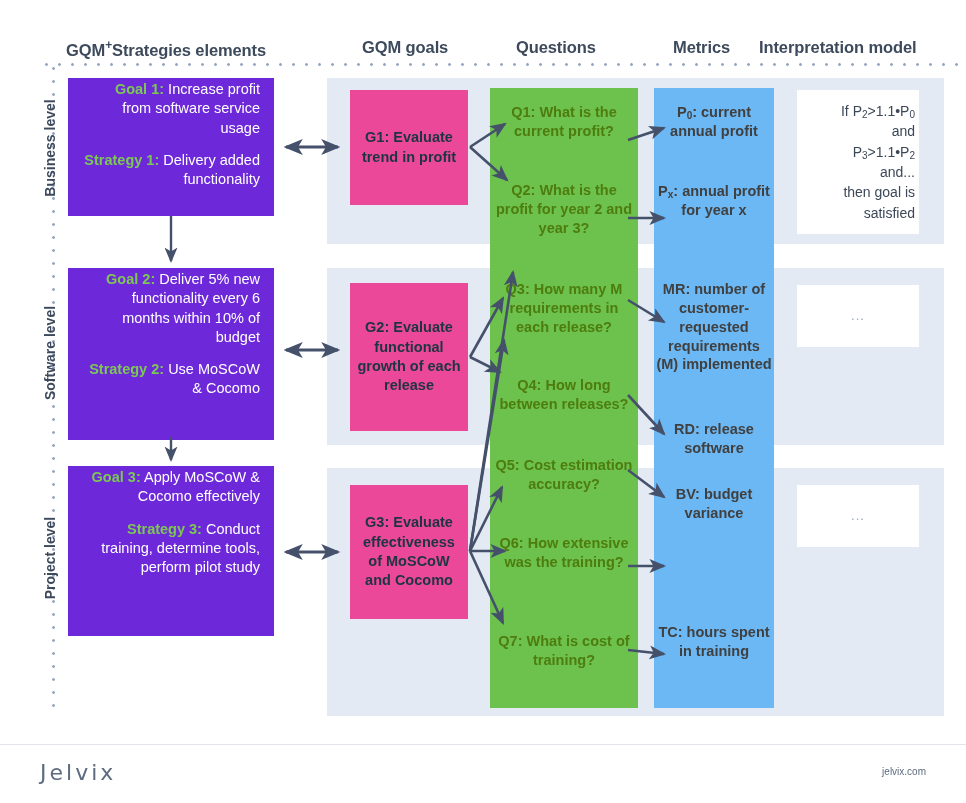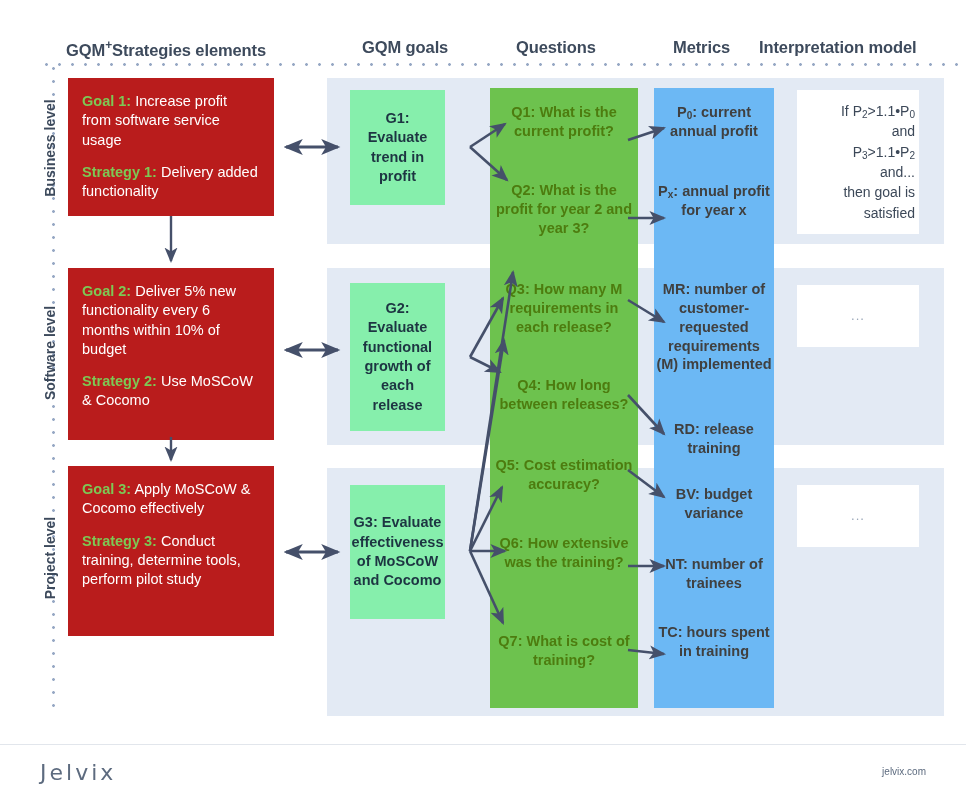--- a/index.html
+++ b/index.html
@@ -63,36 +63,37 @@
   }
 
   
   .qcol{position:absolute;left:490px;width:148px;background:#6dc24e;}
   .mcol{position:absolute;left:654px;width:120px;background:#6cb8f4;}
 
   
   .elembox{
     position:absolute;
     left:68px;width:206px;
-    background:#b91c1c;
+    background:#6d28d9;
     color:#ffffff;
     box-sizing:border-box;
-    padding:14px 14px 12px 14px;
+    padding:2px 14px 12px 14px;
     font-size:14.5px;
     line-height:1.33;
+    text-align:right;
   }
   .elembox p{margin:0;}
   .elembox p + p{margin-top:13px;}
   .lead{color:#7dc855;font-weight:bold;}
 
   
   .goalbox{
     position:absolute;
-    left:350px;width:95px;
-    background:#86efac;
+    left:350px;width:118px;
+    background:#ec4899;
     color:#1d3542;
     font-weight:bold;
     font-size:14.5px;
     line-height:1.33;
     display:flex;align-items:center;justify-content:center;
     text-align:center;
     box-sizing:border-box;
     padding:6px;
   }
 
@@ -206,27 +207,24 @@
   <div class="mtext" style="top:103px;">
     <span>P</span><sub>0</sub><span>: current annual profit</span>
   </div>
   <div class="mtext" style="top:182px;">
     <span>P</span><sub>x</sub><span>: annual profit for year x</span>
   </div>
   <div class="mtext" style="top:280px;">
     <span>MR</span><span>: number of customer-requested requirements (M) implemented</span>
   </div>
   <div class="mtext" style="top:420px;">
-    <span>RD</span><span>: release training</span>
+    <span>RD</span><span>: release software</span>
   </div>
   <div class="mtext" style="top:485px;">
     <span>BV</span><span>: budget variance</span>
-  </div>
-  <div class="mtext" style="top:555px;">
-    <span>NT</span><span>: number of trainees</span>
   </div>
   <div class="mtext" style="top:623px;">
     <span>TC</span><span>: hours spent in training</span>
   </div>
 
   <div class="imodel" style="top:90px;height:144px;">
     <div>
       <span><span>If P</span><sub>2</sub><span>&gt;1.1•P</span><sub>0</sub></span><br>
       <span>and</span><br>
       <span><span>P</span><sub>3</sub><span>&gt;1.1•P</span><sub>2</sub></span><br>

